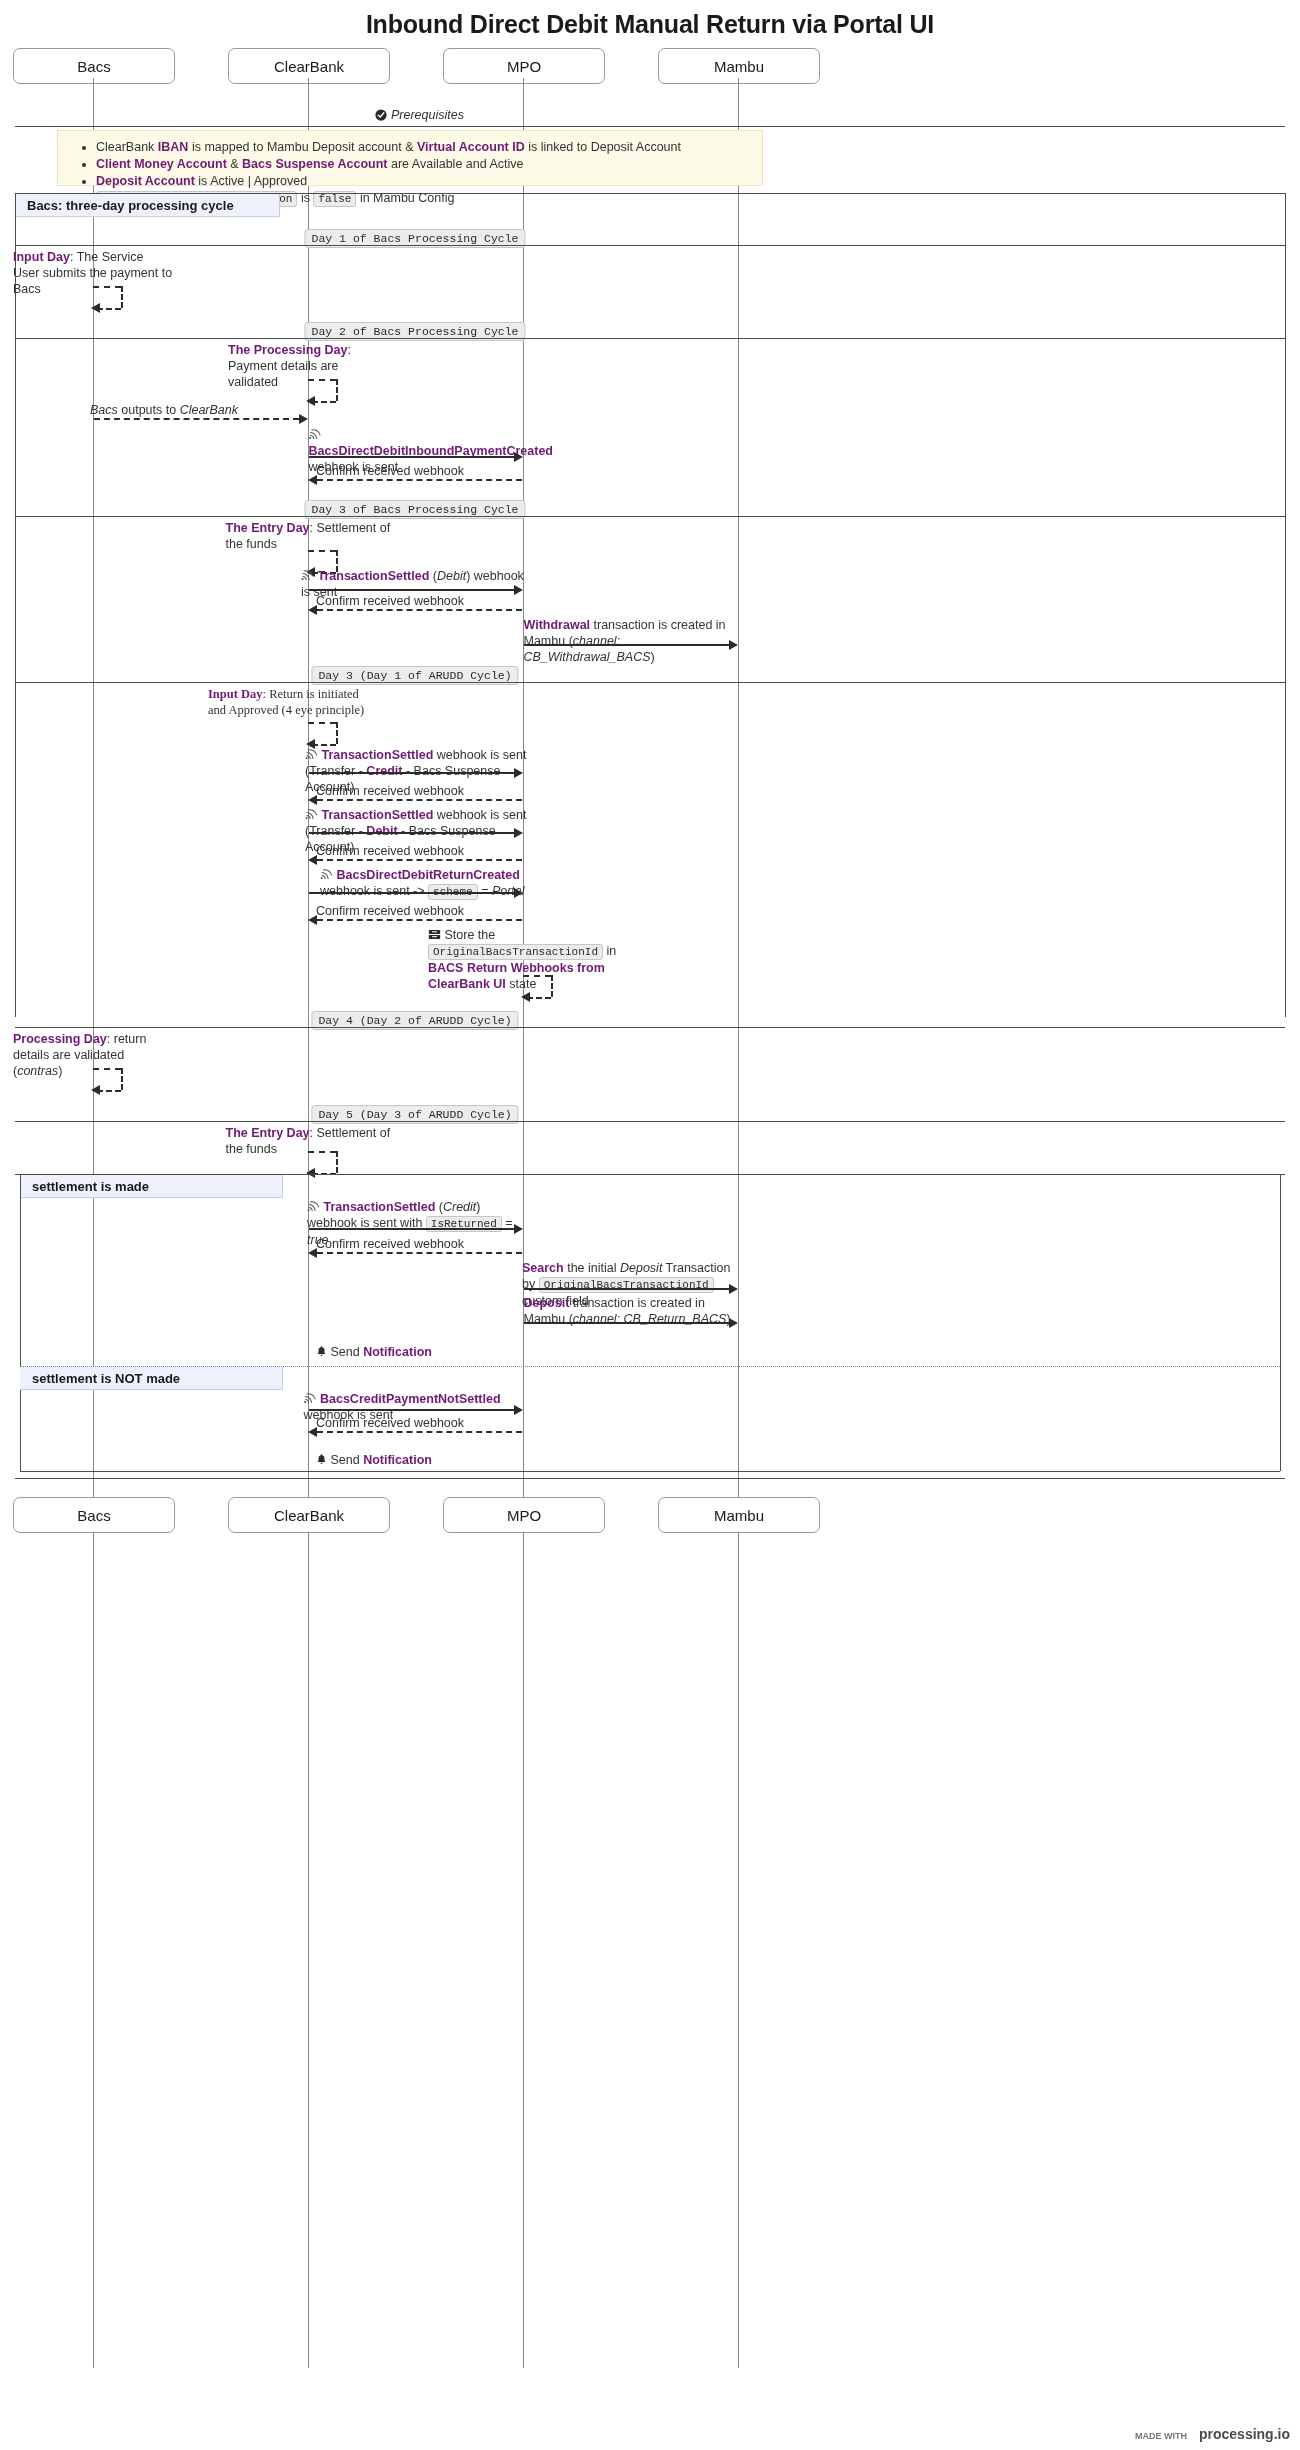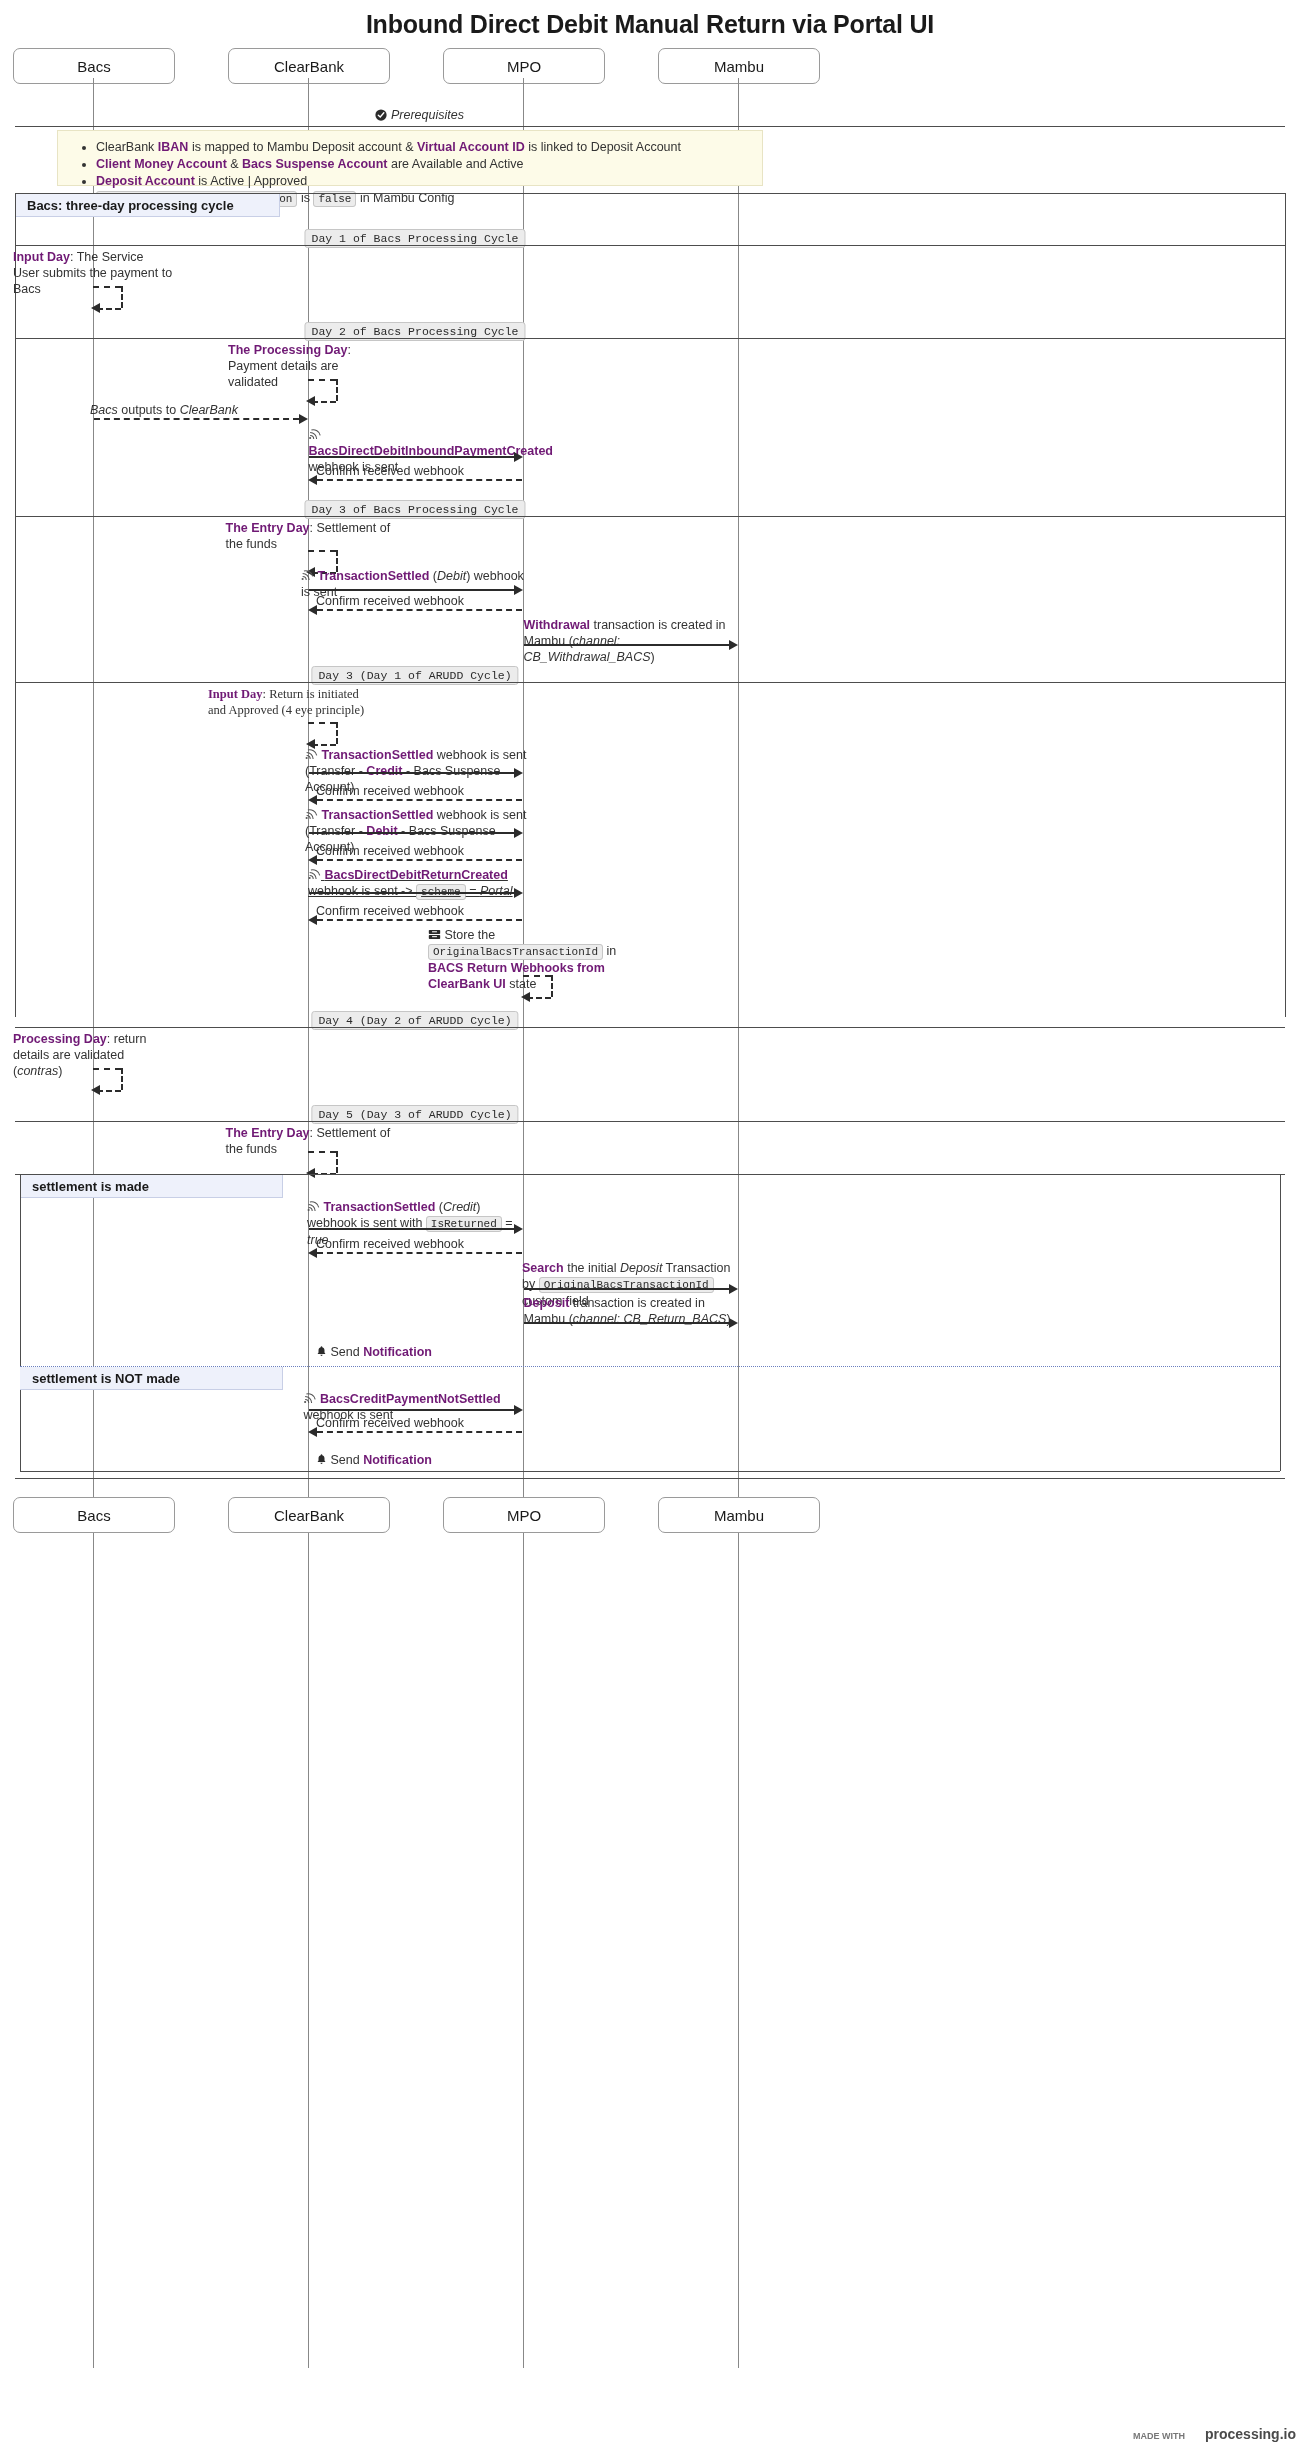--- a/index.html
+++ b/index.html
@@ -88,22 +88,22 @@
   .self-msg .side { position:absolute; top:0; right:0; width:0; height:22px; border-left:2px dashed #2b2b2b; }
   .self-msg .bot  { position:absolute; top:22px; left:4px; width:24px; height:0; border-top:2px dashed #2b2b2b; }
   .self-msg .ah   { position:absolute; top:17px; left:-2px; width:0;height:0;
                     border-top:5px solid transparent; border-bottom:5px solid transparent;
                     border-right:9px solid #2b2b2b; }
   .hook-icon { display:inline-block; width:13px; height:13px; vertical-align:-2px; }
   .bell-icon { display:inline-block; width:11px; height:13px; vertical-align:-2px; }
   .db-icon   { display:inline-block; width:13px; height:11px; vertical-align:-1px; }
   .italic { font-style:italic; }
   .footer {
-    position:absolute; right:4px; bottom:8px; font-size:9px; color:#777;
-    display:flex; align-items:baseline; gap:20px; font-weight:bold;
+    position:absolute; right:10px; bottom:8px; font-size:9px; color:#777;
+    display:flex; align-items:baseline; gap:12px; font-weight:bold;
   }
   .footer .brand { font-size:14px; color:#4a4a4a; font-weight:bold; }
 </style>
 </head>
 <body>
 
 <div class="title">Inbound Direct Debit Manual Return via Portal UI</div>
 
 <div class="actor-box" style="left:13px; top:48px; width:162px;">
   <span>Bacs</span>
@@ -255,21 +255,21 @@
         <path d="M2 5.6a8 8 0 0 1 8 8" stroke="#555" stroke-width="1.3" fill="none"></path>
         <path d="M3.6 2.4 C8 1.2 13.6 4 14.4 9" stroke="#555" stroke-width="1.3" fill="none"></path>
       </svg></span> <b>TransactionSettled</b> webhook is sent (Transfer - <b>Debit</b> - Bacs Suspense Account)</div>
 <div class="arrow-line" style="left:309px; top:832px; width:205px;"></div>
 <div class="arrow-head right" style="left:514px; top:828px;"></div>
 
 <div class="msg-text" style="left:416px; top:843px; width:200px;">Confirm received webhook</div>
 <div class="arrow-line dashed" style="left:317px; top:859px; width:205px;"></div>
 <div class="arrow-head left" style="left:308px; top:855px;"></div>
 
-<div class="msg-text" style="left:420px; top:867px; width:224px;text-decoration:underline;"><span class="hook-icon"><svg viewBox="0 0 16 16" width="13" height="13">
+<div class="msg-text" style="left:432px; top:867px; width:224px;"><span class="hook-icon"><svg viewBox="0 0 16 16" width="13" height="13">
         <path d="M2 13.6a1.3 1.3 0 1 0 0-2.6 1.3 1.3 0 0 0 0 2.6z" fill="#555"></path>
         <path d="M2 9.2a4.4 4.4 0 0 1 4.4 4.4" stroke="#555" stroke-width="1.3" fill="none"></path>
         <path d="M2 5.6a8 8 0 0 1 8 8" stroke="#555" stroke-width="1.3" fill="none"></path>
         <path d="M3.6 2.4 C8 1.2 13.6 4 14.4 9" stroke="#555" stroke-width="1.3" fill="none"></path>
       </svg></span> <b>BacsDirectDebitReturnCreated</b> webhook is sent -&gt; <span class="code">scheme</span> = <span class="italic">Portal</span></div>
 <div class="arrow-line" style="left:309px; top:892px; width:205px;"></div>
 <div class="arrow-head right" style="left:514px; top:888px;"></div>
 
 <div class="msg-text" style="left:416px; top:903px; width:200px;">Confirm received webhook</div>
 <div class="arrow-line dashed" style="left:317px; top:919px; width:205px;"></div>

